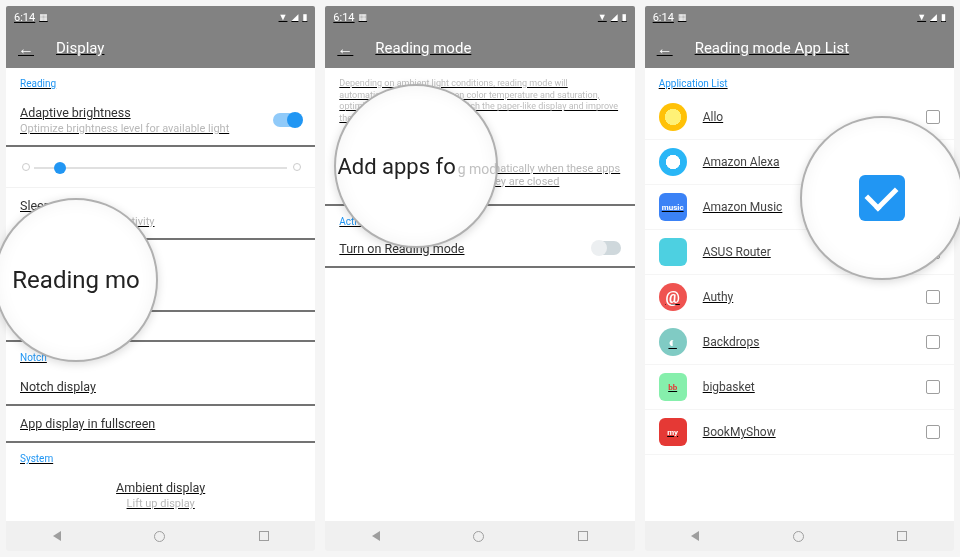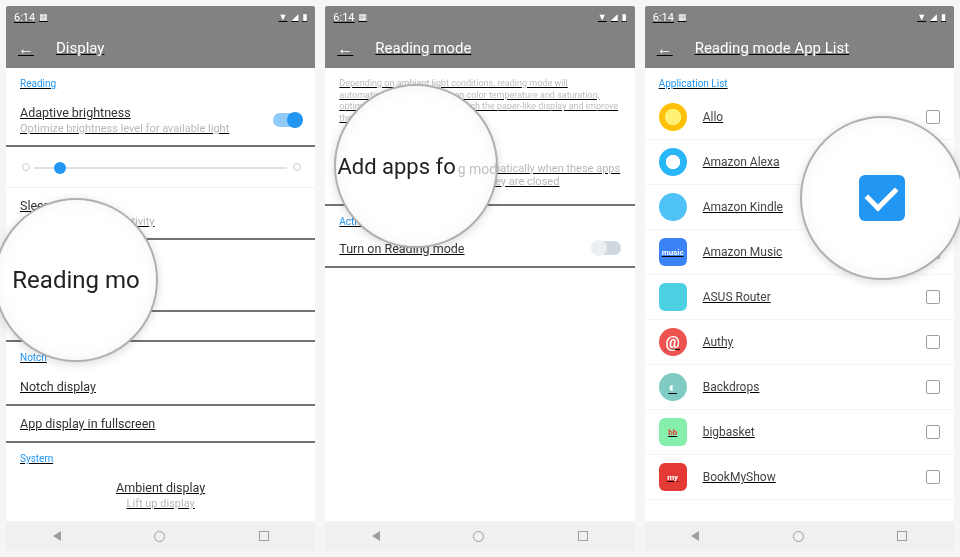--- a/index.html
+++ b/index.html
@@ -316,27 +316,20 @@
           <div class="app-icon" style="background: radial-gradient(circle, rgb(255, 241, 118) 40%, rgb(255, 193, 7) 42%); font-size: 8px; border-radius: 50%;"></div>
           <div class="app-name">Allo</div>
           <div class="checkbox"></div>
         </div>
         <div class="app-row">
           <div class="app-icon" style="background: radial-gradient(circle, rgb(255, 255, 255) 35%, rgb(41, 182, 246) 37%); font-size: 8px; border-radius: 50%;"></div>
           <div class="app-name">Amazon Alexa</div>
           <div class="checkbox"></div>
         </div>
         <div class="app-row">
-          <div class="app-icon" style="background: rgb(79, 195, 247); font-size: 8px; border-radius: 50%;"></div>
-          <div class="app-name">Amazon Kindle</div>
-          <div class="checkbox" style="background: rgb(33, 150, 243); border-color: rgb(33, 150, 243); position: relative;">
-            <span style="position:absolute;left:3px;top:-1px;width:5px;height:9px;border-right:2px solid #fff;border-bottom:2px solid #fff;transform:rotate(45deg);"></span>
-          </div>
-        </div>
-        <div class="app-row">
           <div class="app-icon" style="background: #3b82f6; font-size: 8px; text-align: center;">music</div>
           <div class="app-name">Amazon Music</div>
           <div class="checkbox"></div>
         </div>
         <div class="app-row">
           <div class="app-icon" style="background: rgb(77, 208, 225); font-size: 8px;"></div>
           <div class="app-name">ASUS Router</div>
           <div class="checkbox"></div>
         </div>
         <div class="app-row">

